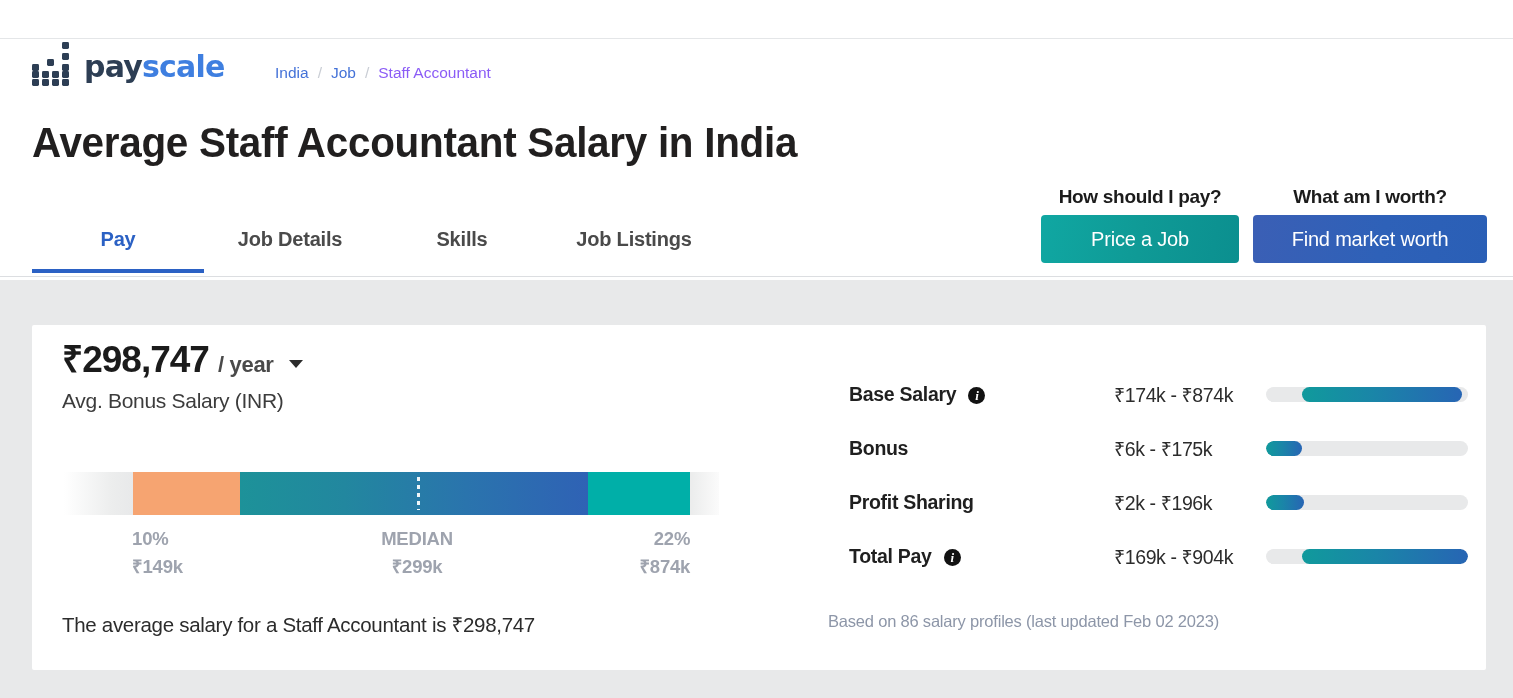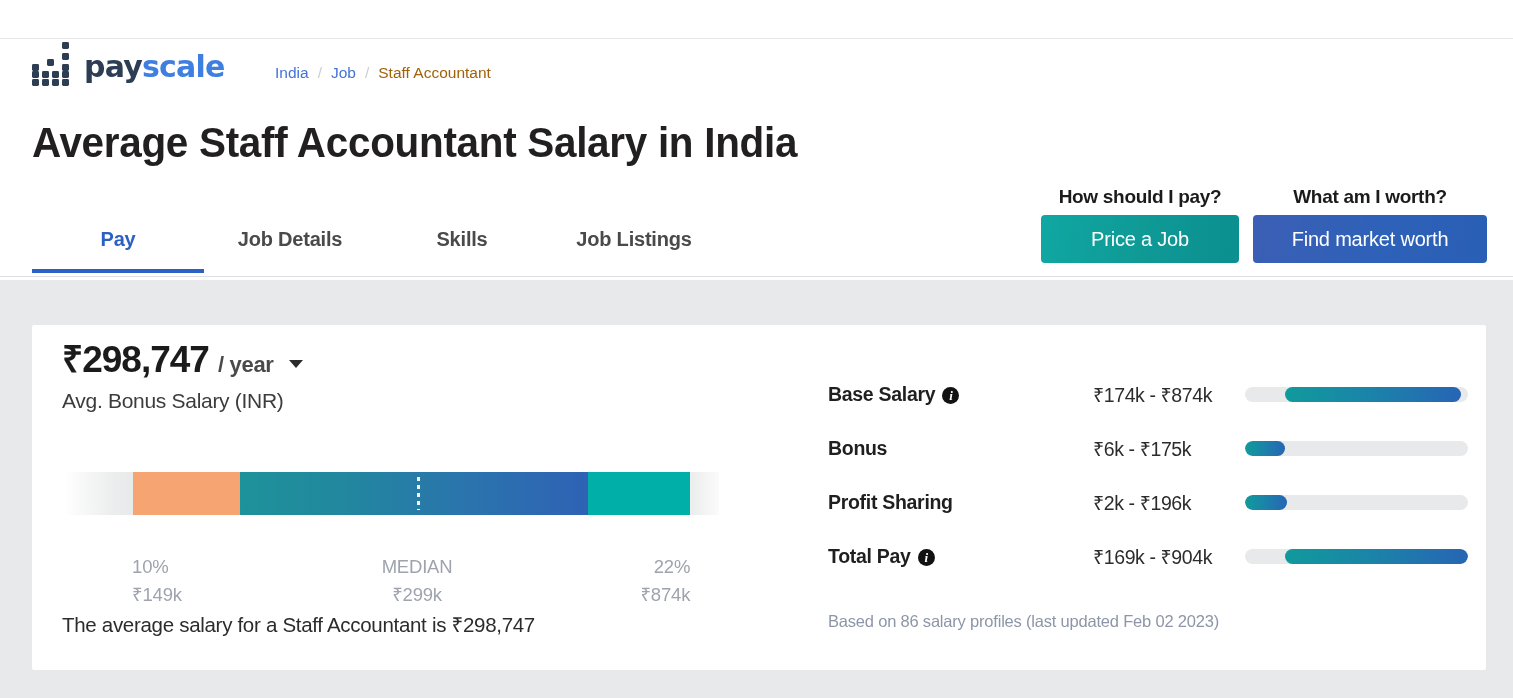--- a/index.html
+++ b/index.html
@@ -66,21 +66,21 @@
     display: flex;
     align-items: flex-start;
     gap: 9px;
     line-height: 22px;
   }
   .breadcrumb a {
     color: #4472d8;
     text-decoration: none;
   }
   .breadcrumb .sep { color: #c9cdd4; }
-  .breadcrumb .current { color: #a16207; }
+  .breadcrumb .current { color: #8b5cf6; }
 
   
   .page-title {
     position: absolute;
     top: 118px; left: 32px;
     font-family: "Liberation Sans Narrow", "Liberation Sans", sans-serif;
     font-size: 43px;
     font-weight: bold;
     color: #211f1f;
     letter-spacing: -0.3px;
@@ -282,25 +282,24 @@
 
   .range-labels {
     position: relative;
     height: 62px;
     margin-top: 10px;
   }
   .rl {
     position: absolute;
     text-align: center;
     color: #9ea3ae;
-    font-weight: normal;
+    font-weight: bold;
     font-size: 18.5px;
     line-height: 28px;
     letter-spacing: -0.2px;
-    margin-top: 28px;
   }
   .rl .v { display: block; }
   .rl.low  { left: 10.4%;  transform: translateX(0); text-align: left; }
   .rl.mid  { left: 53.9%;  transform: translateX(-50%); }
   .rl.high { right: 4.4%;  text-align: right; }
 
   .avg-line {
     position: absolute;
     left: 30px;
     top: 285px;
@@ -322,21 +321,22 @@
     height: 54px;
   }
   .brk-name {
     width: 265px;
     font-size: 19.5px;
     font-weight: bold;
     color: #1f1f1f;
     letter-spacing: -0.3px;
     display: flex;
     align-items: center;
-    gap: 7px;
+    gap: 12px;
+    margin-left: 21px;
   }
   .info-icon {
     display: inline-flex;
     align-items: center;
     justify-content: center;
     width: 17px; height: 17px;
     border-radius: 50%;
     background: #121212;
     color: #ffffff;
     font-family: "Liberation Serif", serif;

